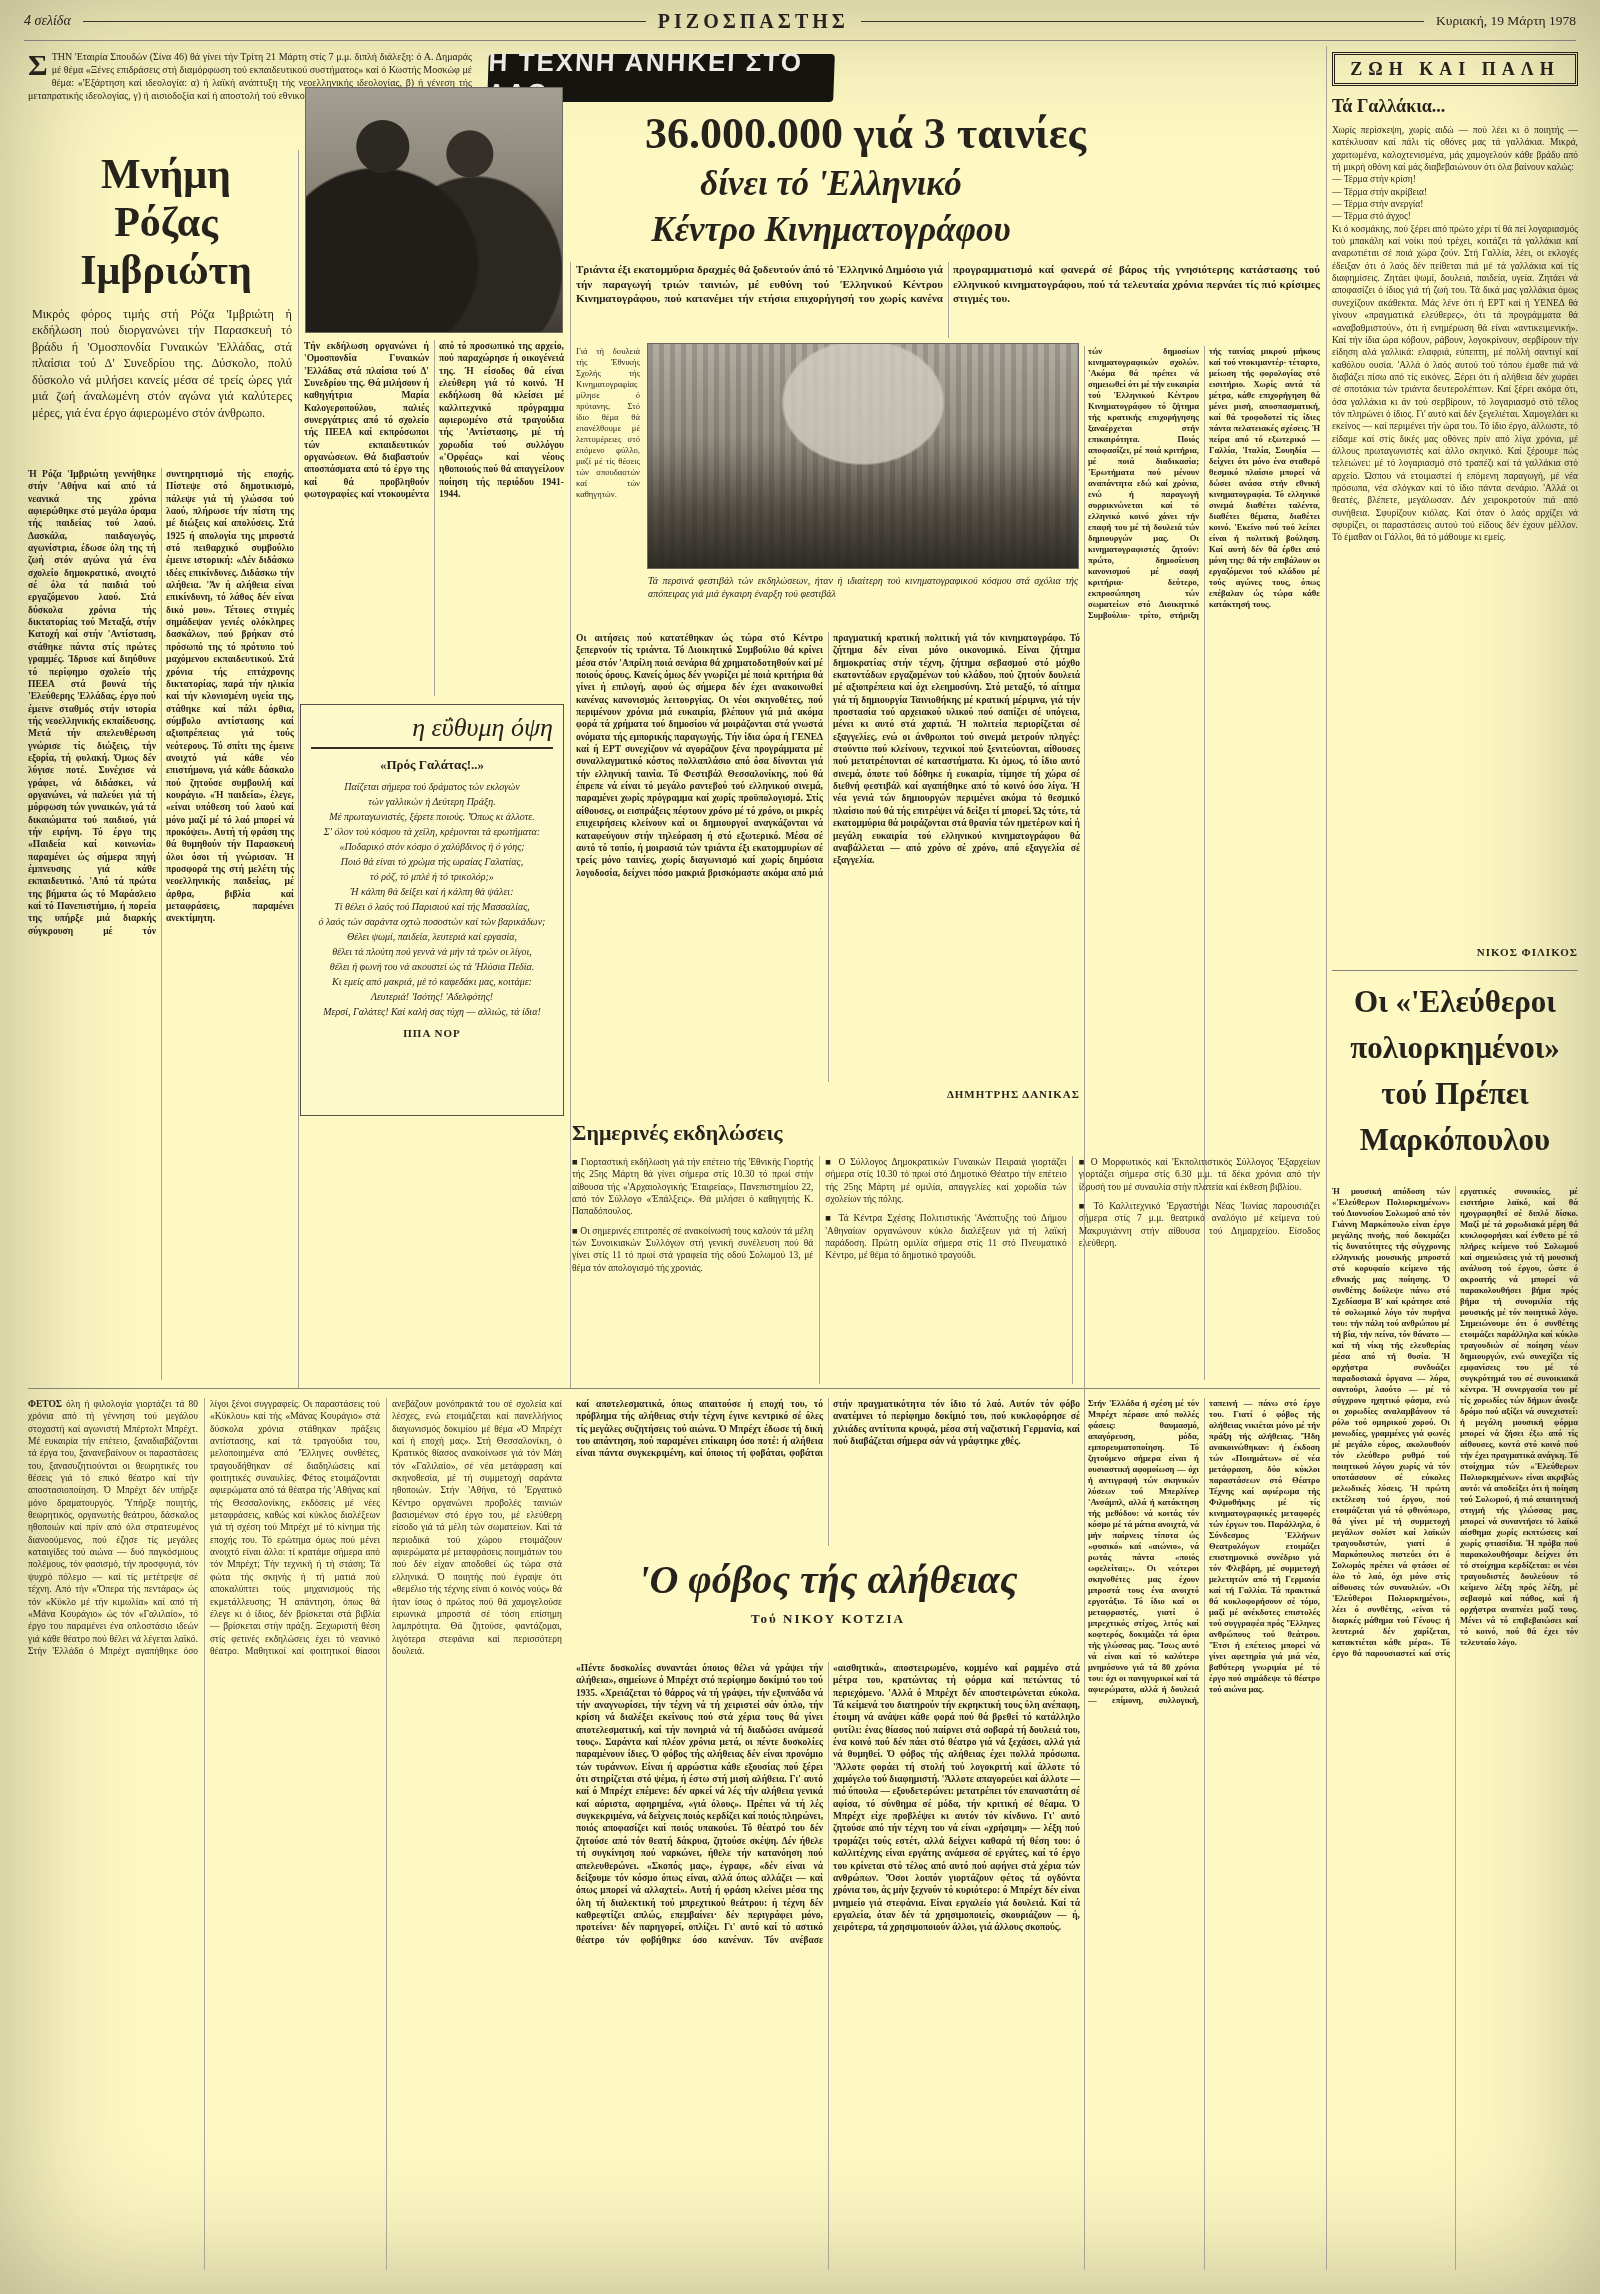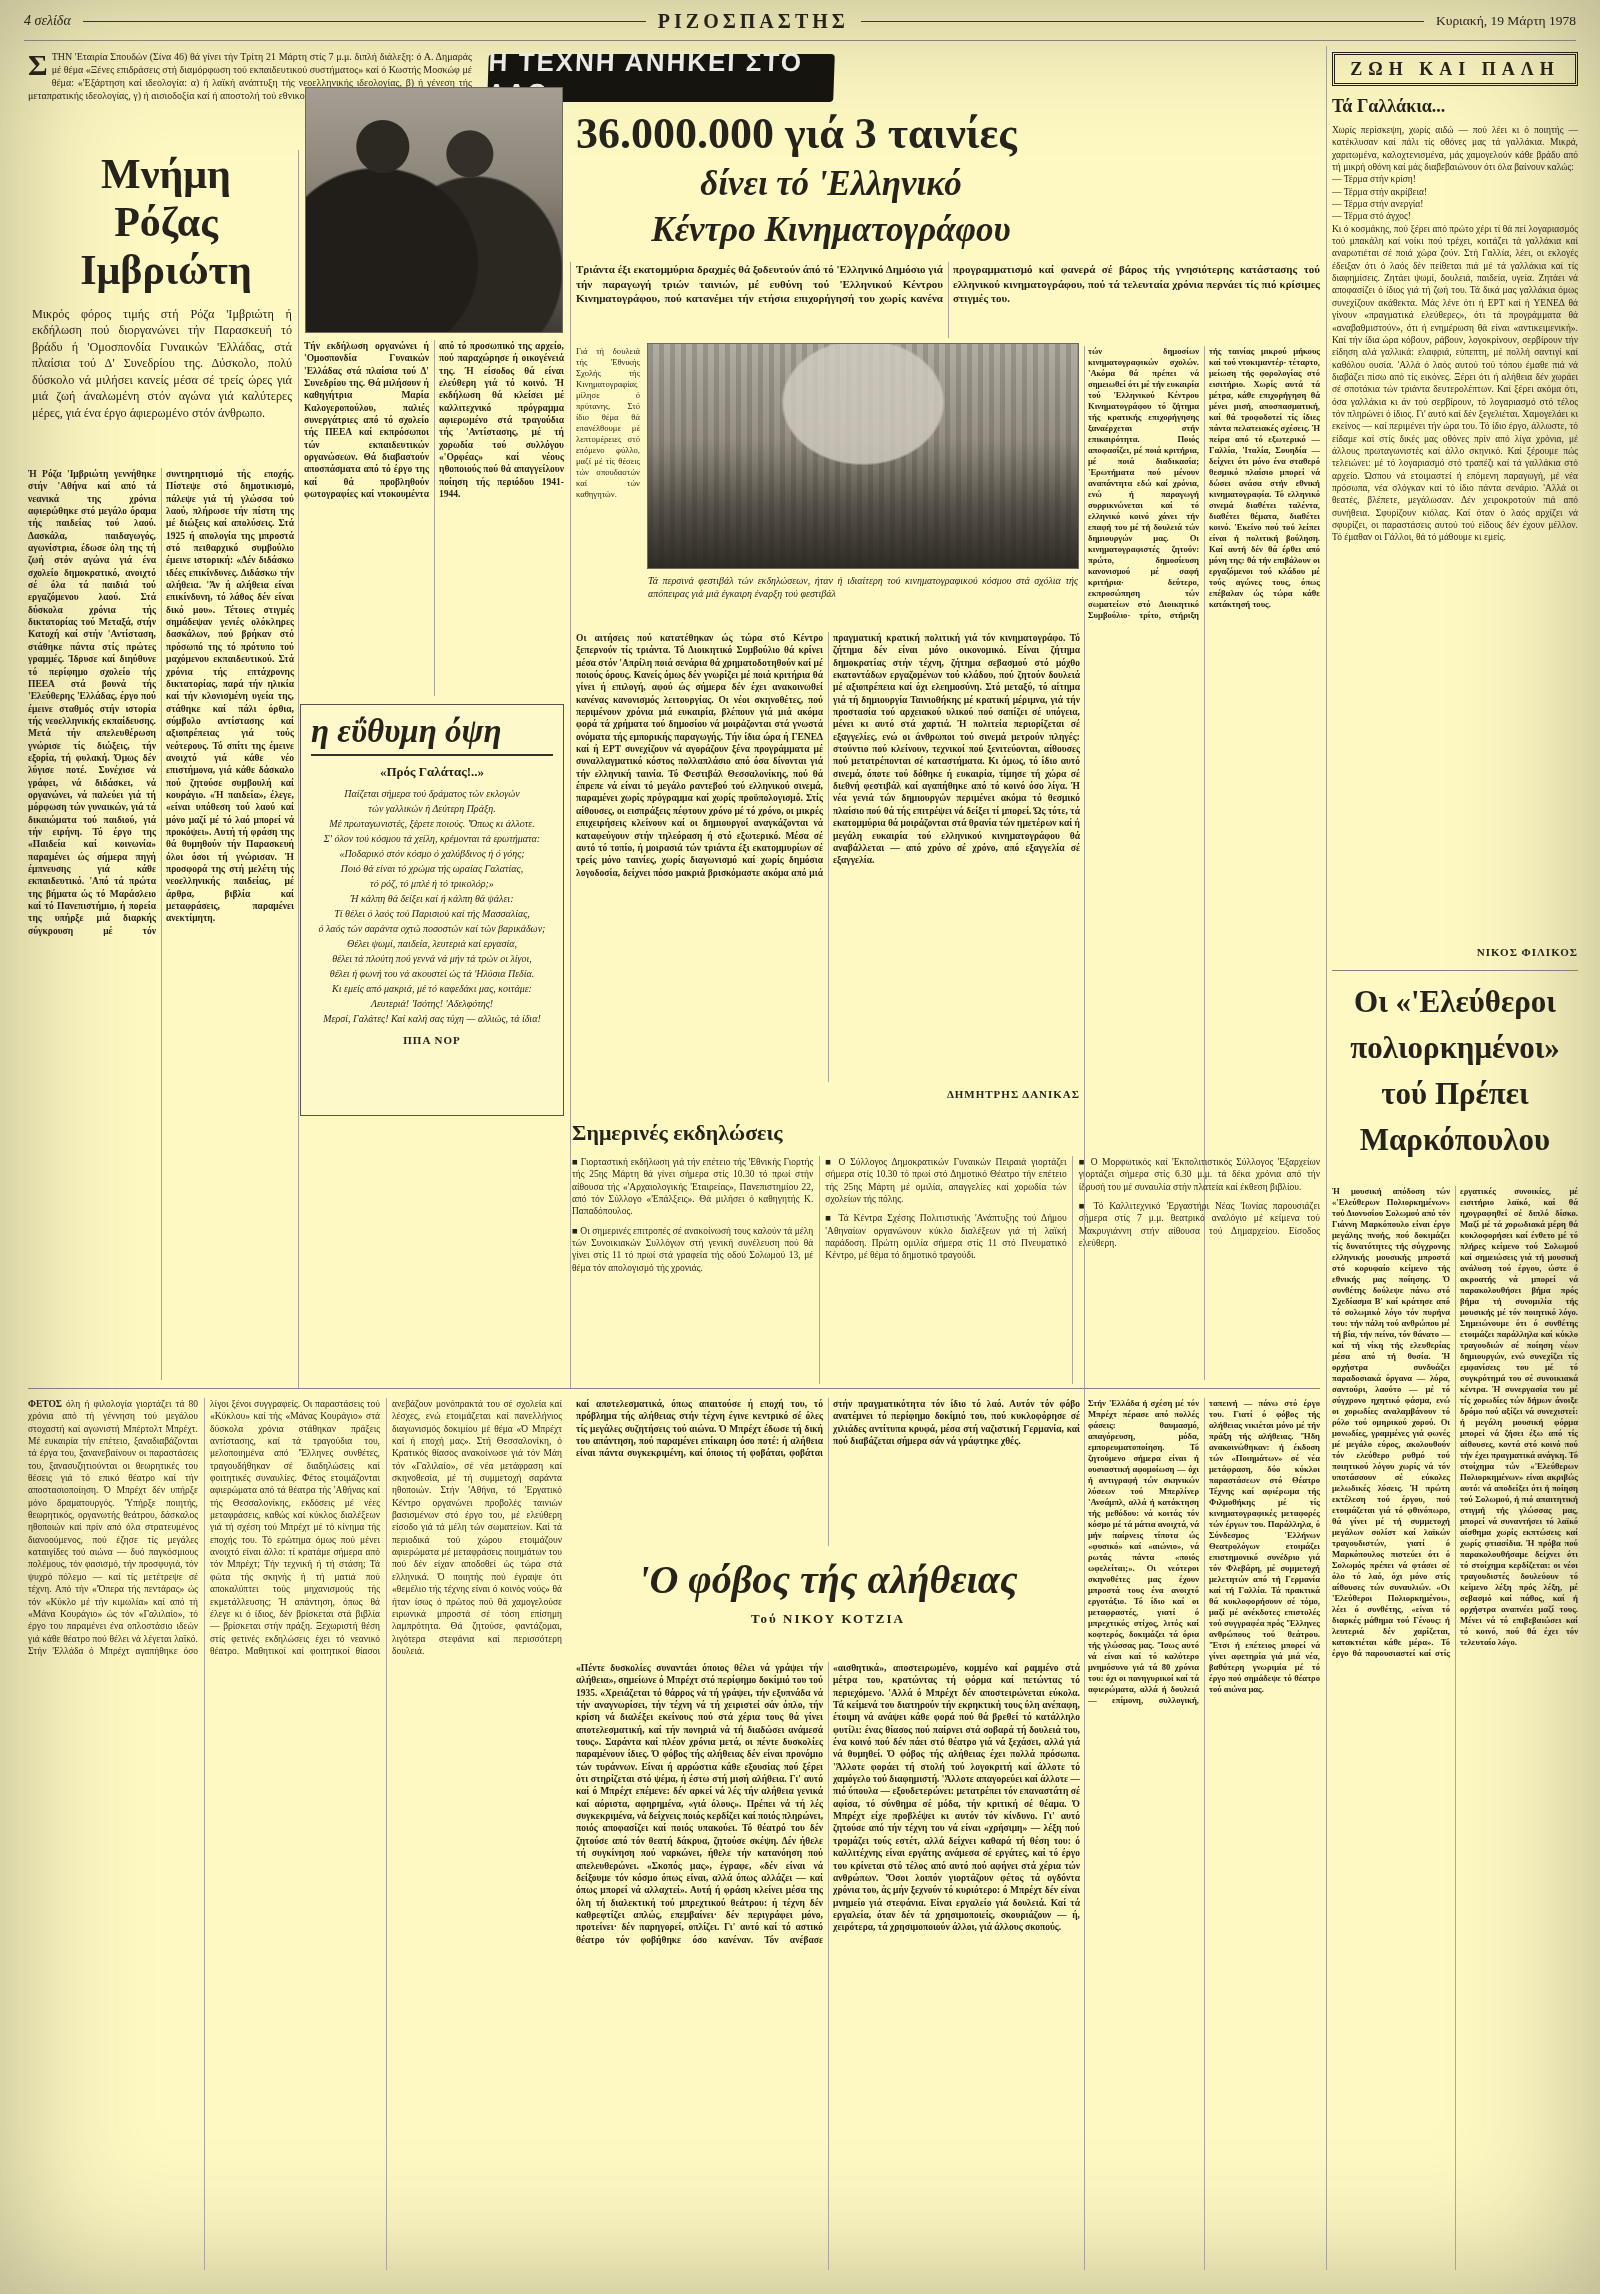--- a/index.html
+++ b/index.html
@@ -19,41 +19,41 @@
   .masthead .line{flex:1;height:1px;background:#3a362f;}
   .page-label{font-style:italic;font-size:14px;}
   .masthead-title{font-weight:bold;font-size:20px;letter-spacing:4px;}
   .date-label{font-size:13.5px;}
   .dropcap{float:left;font-weight:bold;font-size:30px;line-height:.85;padding:2px 4px 0 0;}
   .h-roza{font-weight:bold;font-size:42px;line-height:1.06;text-align:center;}
   .lead{font-size:12.2px;line-height:1.35;}
   .banner{background:#16140f;color:#ece9e0;font-family:"Liberation Sans",sans-serif;font-weight:bold;
           display:flex;align-items:center;justify-content:center;font-size:26px;letter-spacing:2px;
           border-radius:4px;transform:skewX(-2deg);}
-  .film-t1{font-weight:bold;font-size:44px;text-align:left;}
+  .film-t1{font-weight:bold;font-size:44px;text-align:right;}
   .film-t23{font-weight:bold;font-style:italic;font-size:35px;text-align:center;}
   .photo{box-shadow:0 0 0 1px #6d6960;}
   .photo1{background:
      radial-gradient(circle at 30% 24%, #2c2923 0 26px, rgba(0,0,0,0) 27px),
      radial-gradient(circle at 64% 27%, #343029 0 23px, rgba(0,0,0,0) 24px),
      radial-gradient(ellipse at 28% 72%, #211e19 0 38%, rgba(0,0,0,0) 39%),
      radial-gradient(ellipse at 66% 75%, #2b2721 0 36%, rgba(0,0,0,0) 37%),
      linear-gradient(180deg,#a59f93 0%,#8b8478 40%,#5c5750 78%,#403c35 100%);}
   .photo2{background:
      radial-gradient(ellipse at 50% 26%, rgba(210,205,192,.8) 0 26%, rgba(0,0,0,0) 27%),
      repeating-linear-gradient(90deg, rgba(38,35,29,.18) 0 5px, rgba(0,0,0,0) 5px 11px),
      linear-gradient(180deg,#b2ada1 0%,#968f83 42%,#555047 74%,#2f2c26 100%);}
   .caption{font-style:italic;font-size:10px;line-height:1.3;}
   .byline{font-weight:bold;font-size:11px;text-align:right;letter-spacing:1px;}
   .zoi-box{border:3px double #23201a;display:flex;align-items:center;justify-content:center;
            font-weight:bold;font-size:18px;letter-spacing:6px;}
   .sec-title{font-weight:bold;font-size:18px;}
   .prelines{white-space:pre-line;}
   .humor-box{border:1px solid #56524a;padding:8px 10px;box-sizing:border-box;background:rgba(255,255,255,.12);}
-  .humor-head{font-weight:bold;font-style:italic;font-size:33px;border-bottom:2px solid #33302a;padding-bottom:4px;}
+  .humor-head{font-weight:normal;font-style:italic;font-size:26px;border-bottom:2px solid #33302a;padding-bottom:4px;text-align:right;}
   .humor-title{font-weight:bold;font-size:13px;text-align:center;margin:8px 0 6px;}
   .humor-line{font-style:italic;font-size:10px;line-height:1.5;text-align:center;min-height:8px;}
   .humor-sig{font-weight:bold;font-size:11px;text-align:center;margin-top:8px;letter-spacing:1px;}
   .events-h{font-weight:bold;font-size:22px;}
   .event-item{margin-bottom:7px;}
   .mark-title{font-weight:bold;font-size:31px;line-height:1.14;text-align:center;}
   .kotz-title{font-weight:bold;font-style:italic;font-size:40px;text-align:center;}
   .kotz-byline{font-weight:bold;font-size:13px;text-align:center;letter-spacing:2px;margin-top:8px;}
   .bold-start{font-weight:bold;}
 </style>

